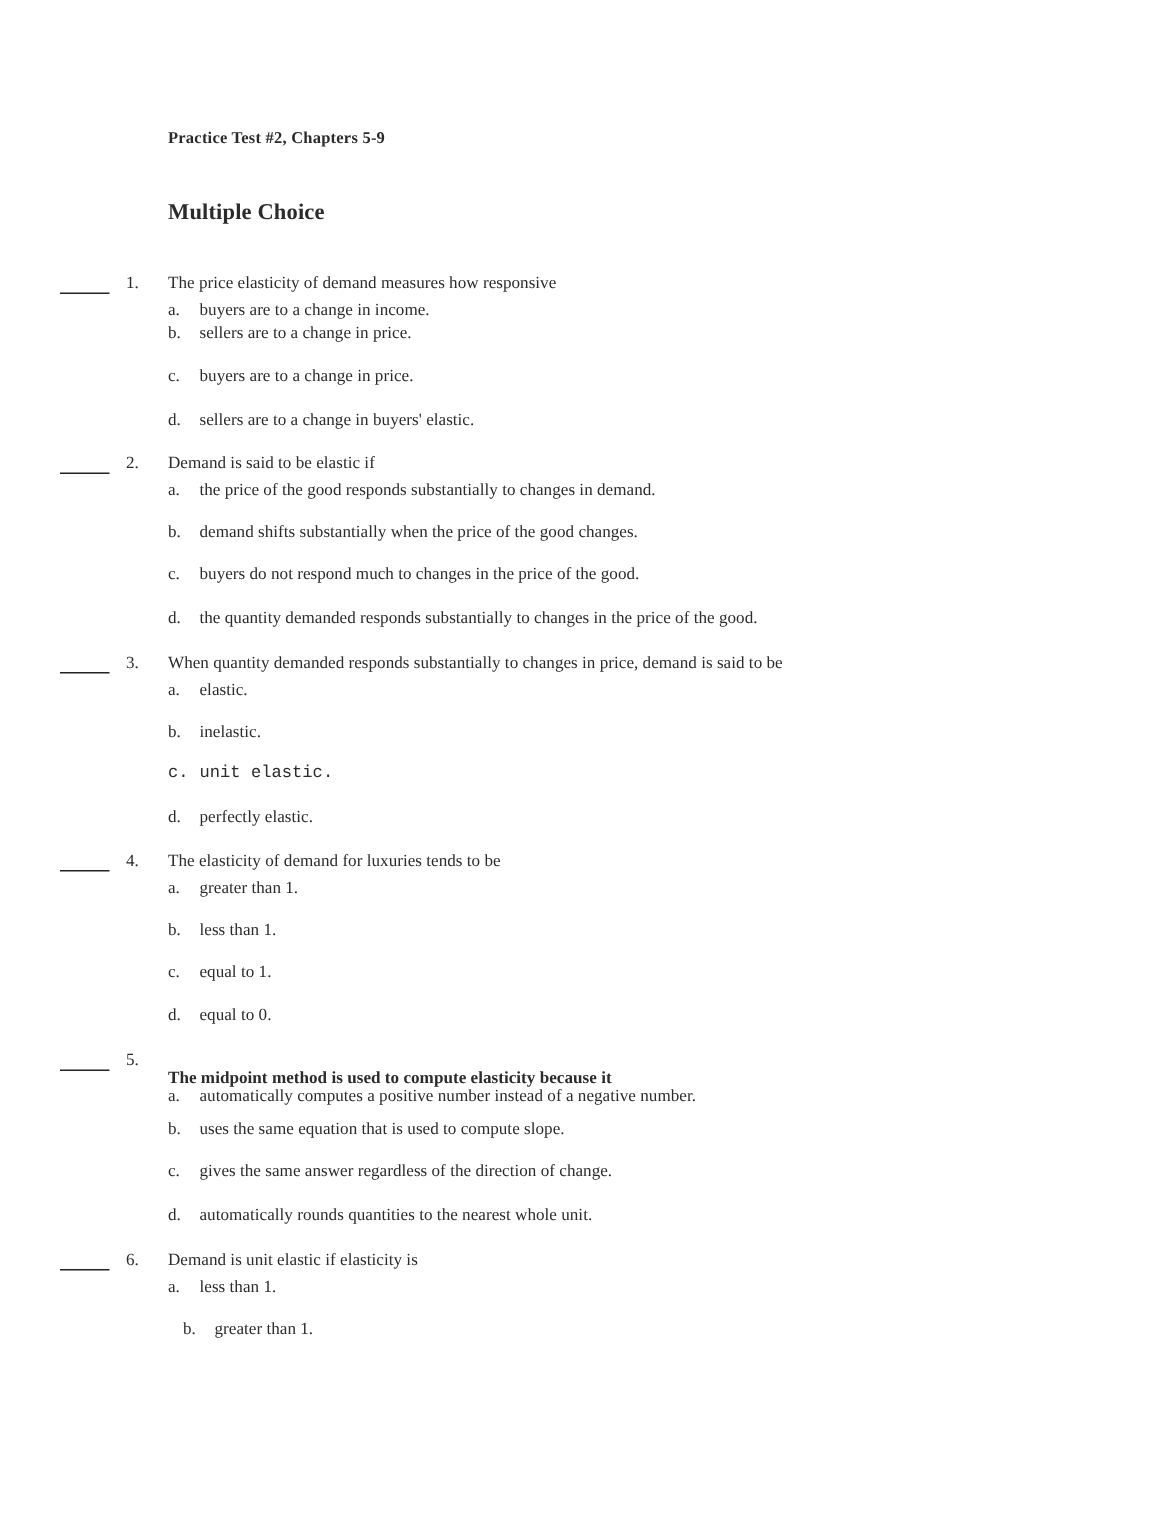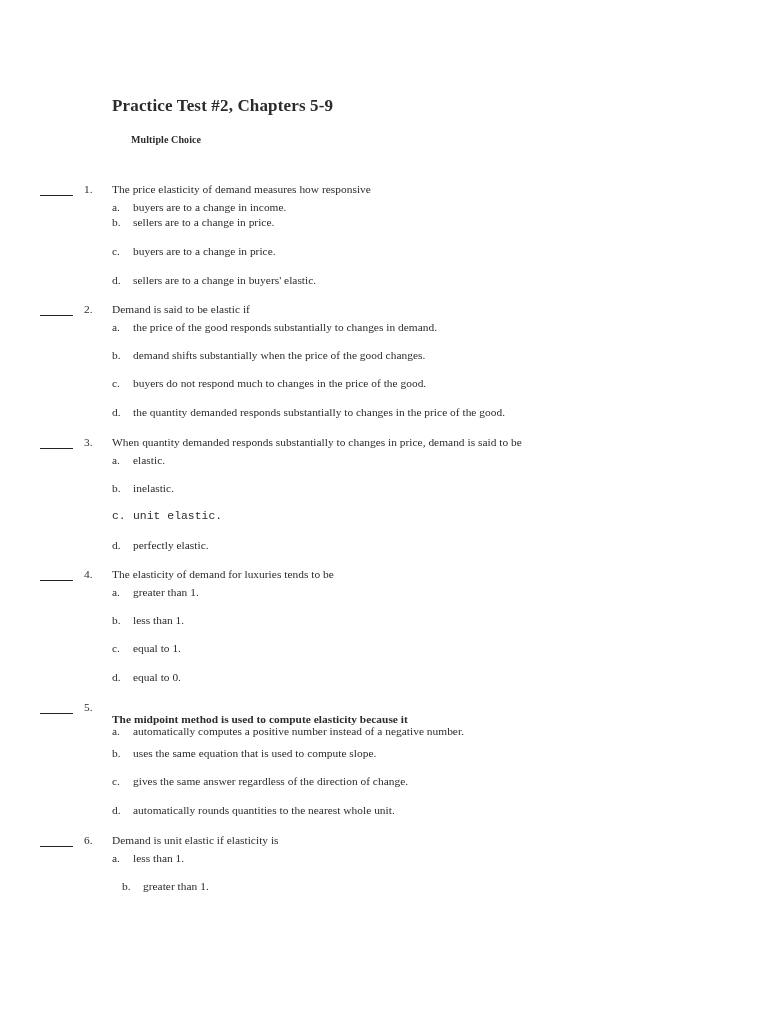--- a/index.html
+++ b/index.html
@@ -20,36 +20,35 @@
   .page {
     position: absolute;
     inset: 0;
     background: #ffffff;
   }
 
   
   .doc-title {
     position: absolute;
     left: 112px;
-    top: 96px;
-    font-size: 17px;
+    top: 86px;
+    font-size: 11px;
     font-weight: bold;
     letter-spacing: 0.15px;
     white-space: nowrap;
   }
 
   .section-head {
     position: absolute;
     left: 112px;
     top: 134px;
-    font-size: 10px;
+    font-size: 15px;
     font-weight: bold;
     letter-spacing: 0.1px;
     white-space: nowrap;
-    margin-left: 19px;
   }
 
   .section-instruction {
     position: absolute;
     left: 112px;
     top: 150px;
     font-size: 11.2px;
     font-style: italic;
     letter-spacing: 0.05px;
     white-space: nowrap;

